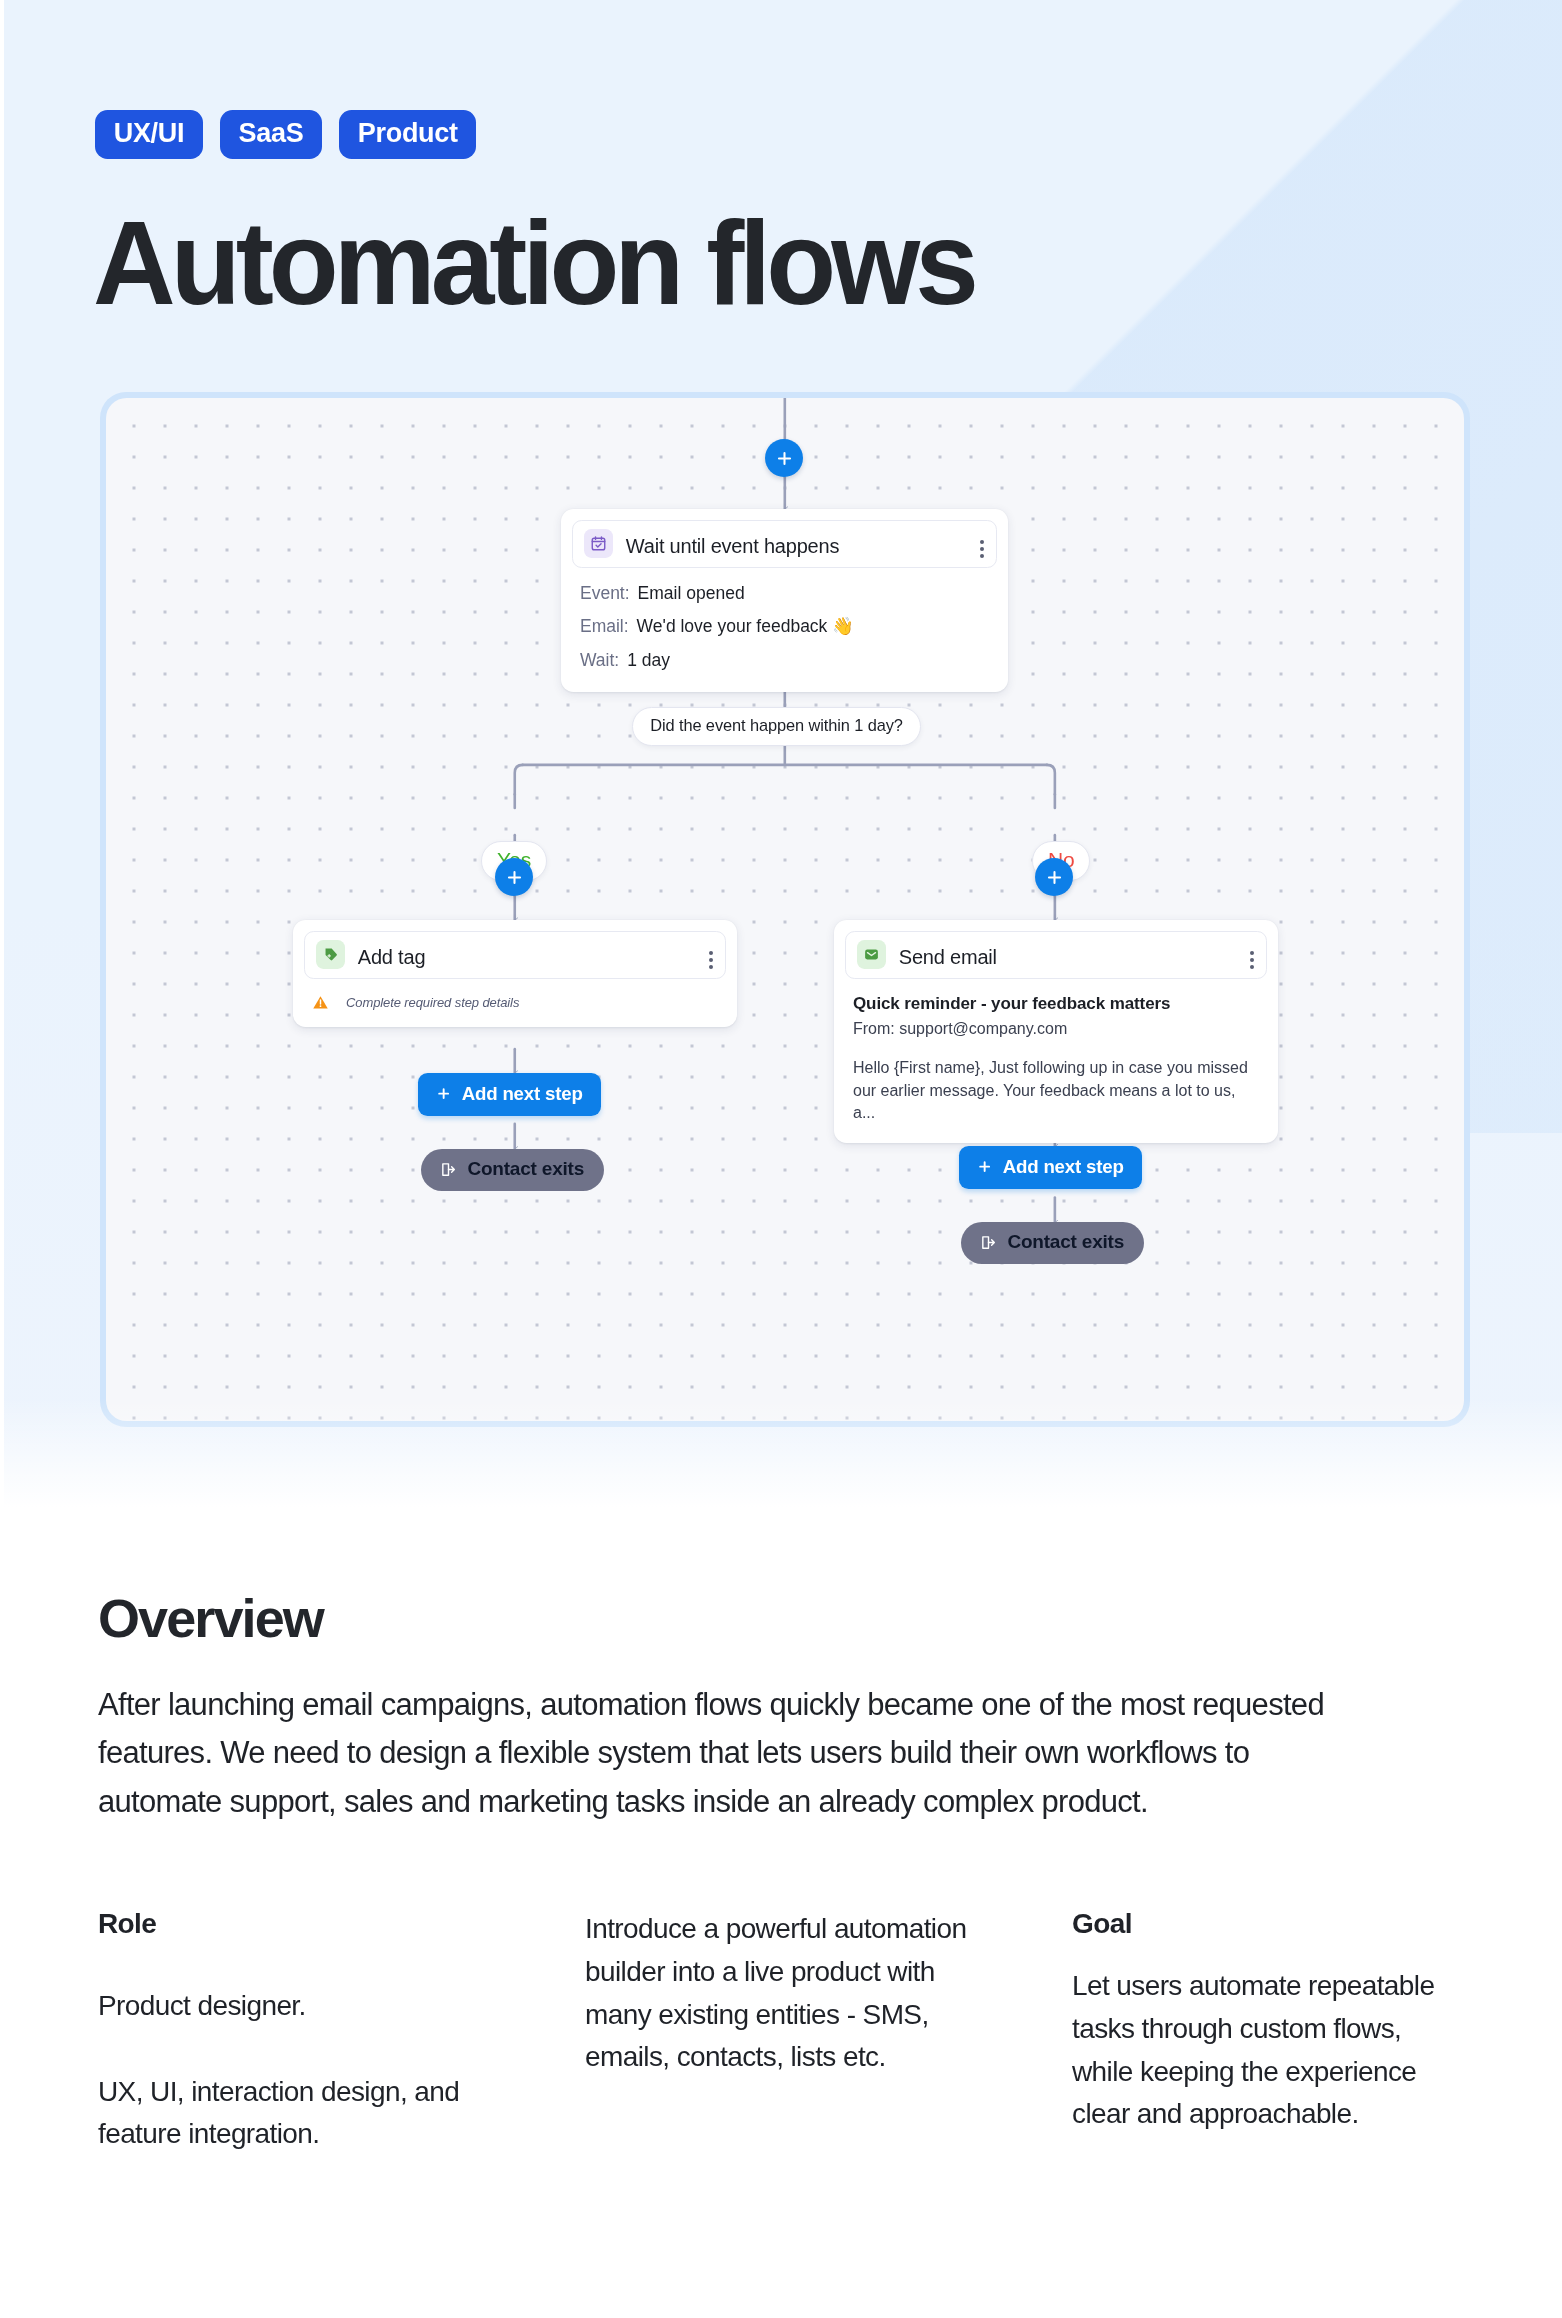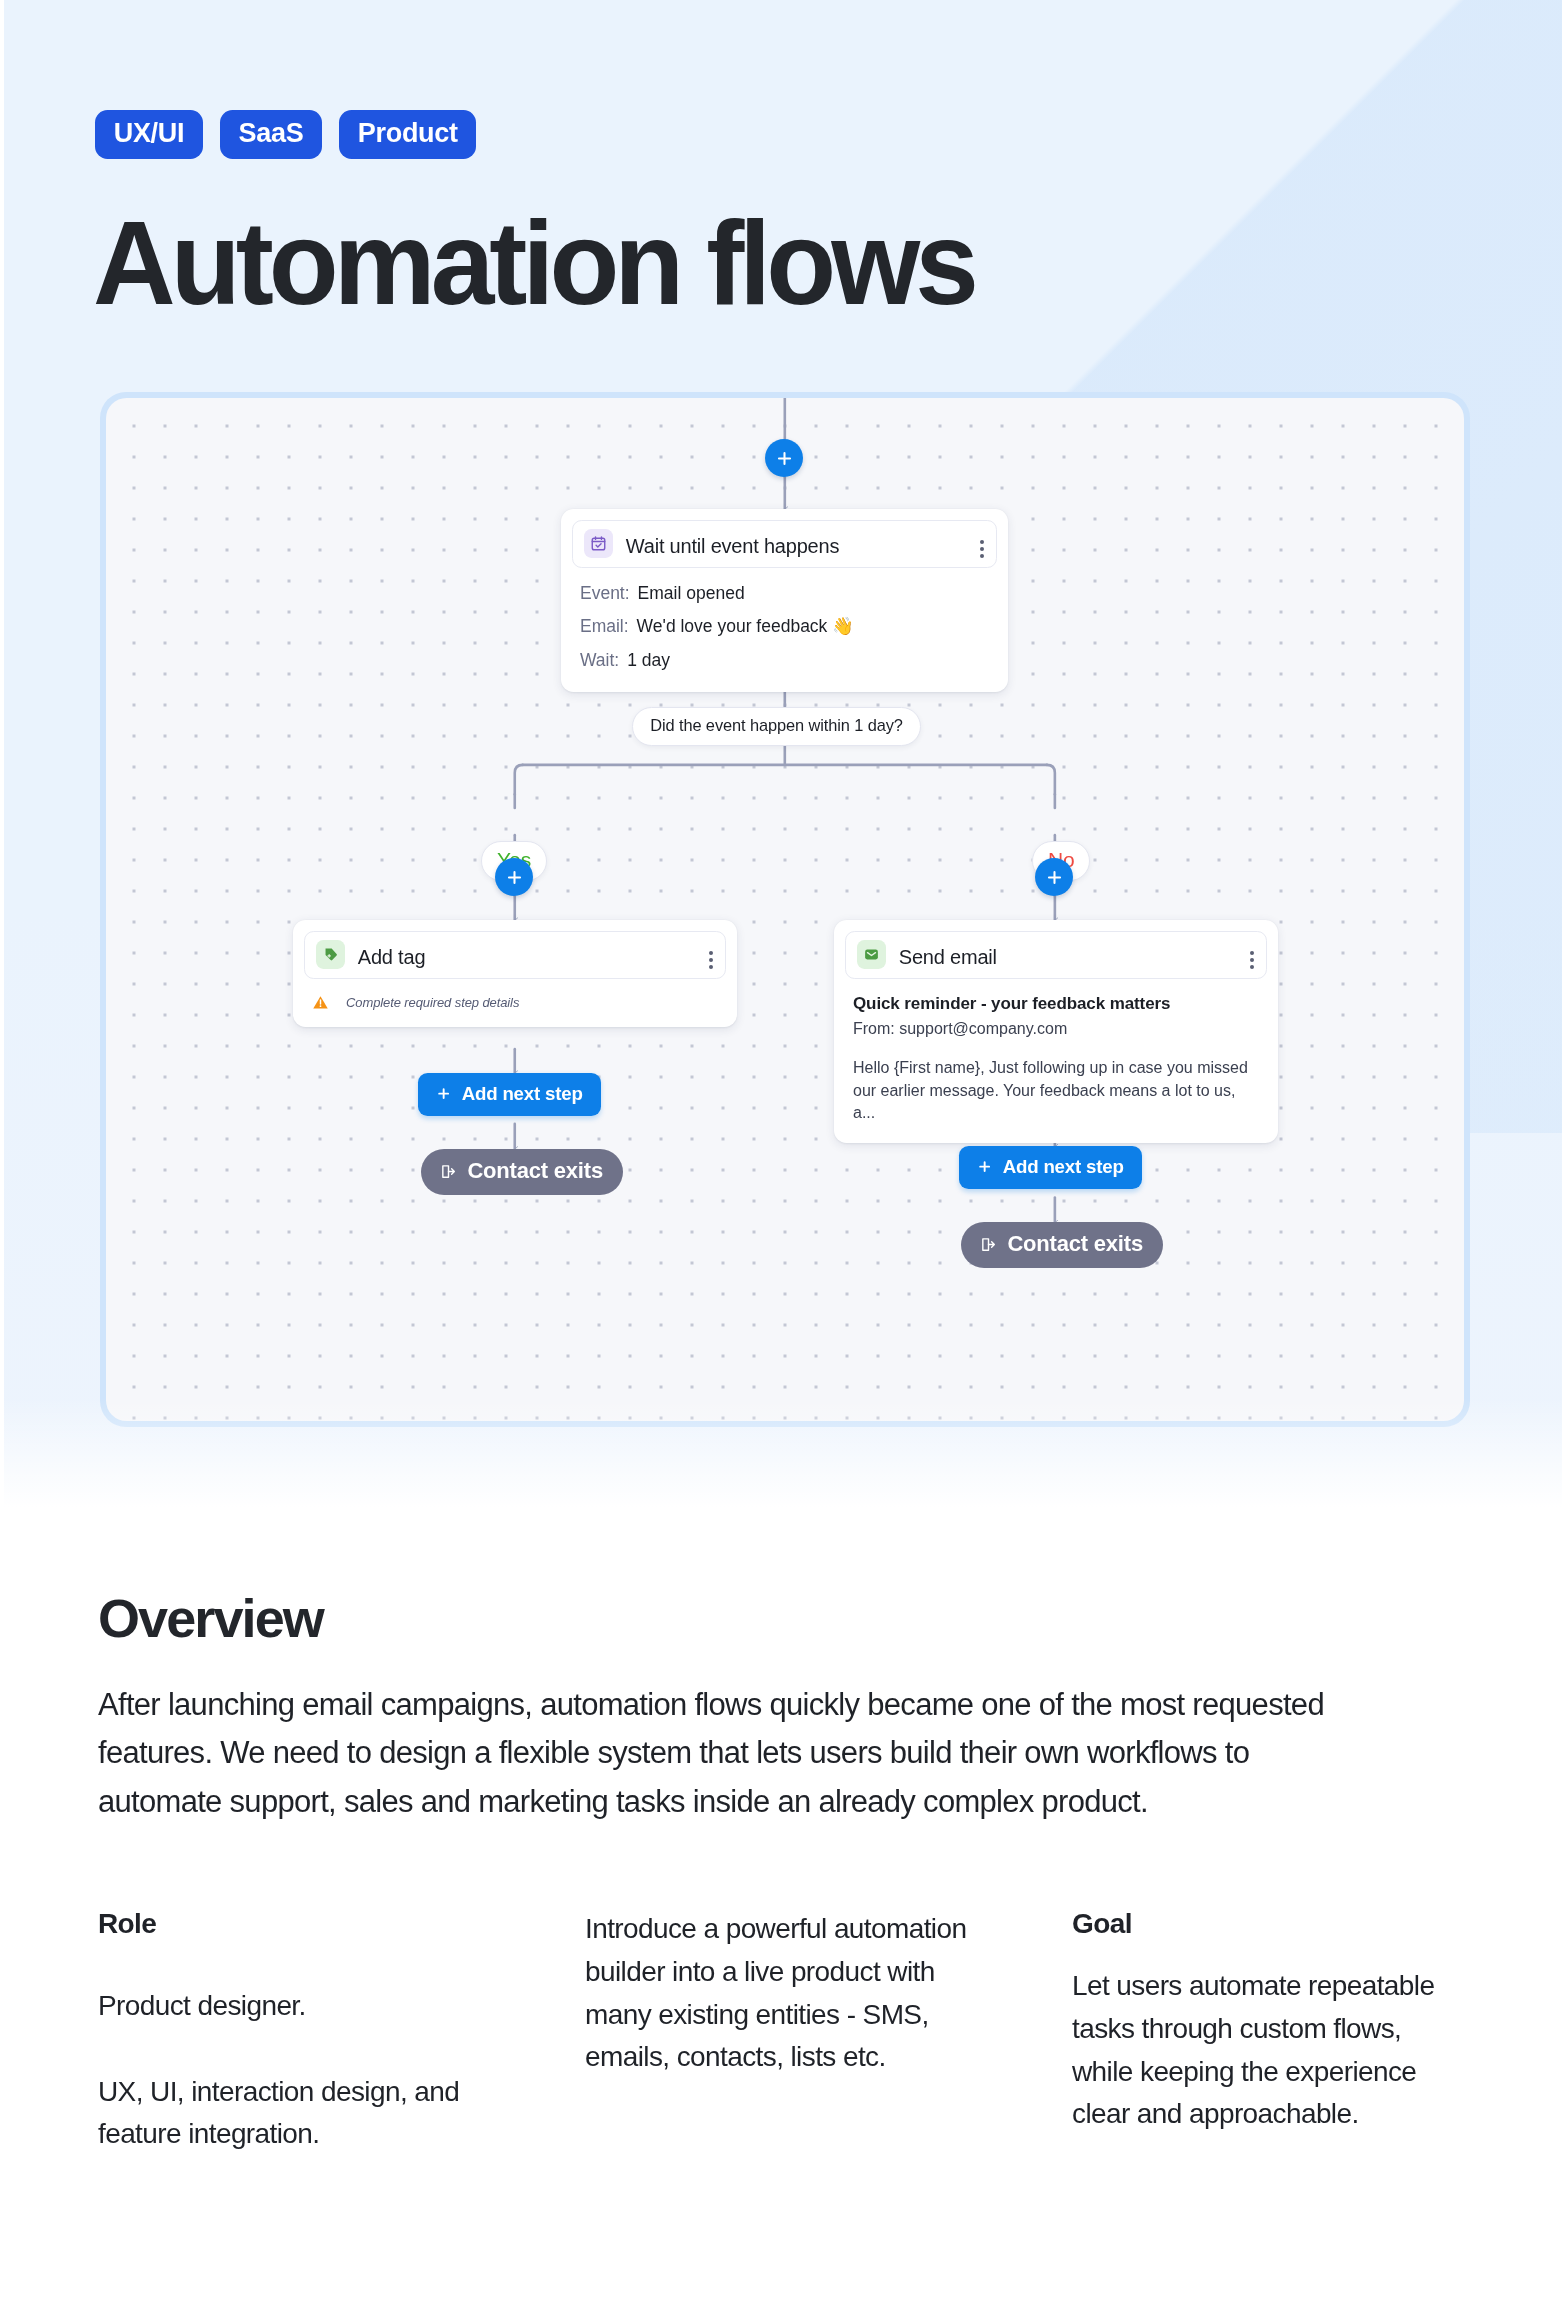--- a/index.html
+++ b/index.html
@@ -195,24 +195,24 @@
     box-shadow: 0 2.3px 5.7px rgba(13,127,232,0.25);
     cursor: pointer;
     text-align: center;
   }
   .btn-add svg { width: 15.3px; height: 15.3px; display:block; }
 
   .btn-exit {
     position: absolute;
     display: flex; align-items: center; gap: 10.2px;
     background: #6f7289;
-    color: #ffffff;
+    color: #0f172a;
     border-radius: 566px;
     padding: 9px 20.4px 10.8px 19px;
-    font-size: 22px;
+    font-size: 19px;
     font-weight: bold;
     letter-spacing: -0.2px;
     white-space: nowrap;
     cursor: pointer;
   }
   .btn-exit svg { width: 17px; height: 17px; display:block; }
 
   
   #overview { position: absolute; left: 0; top: 1517px; width: 1562px; }
   #overview-title {

